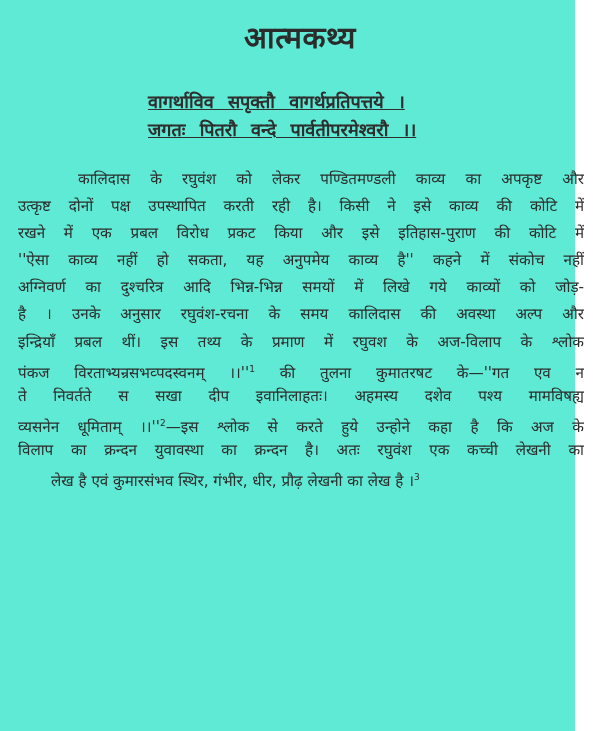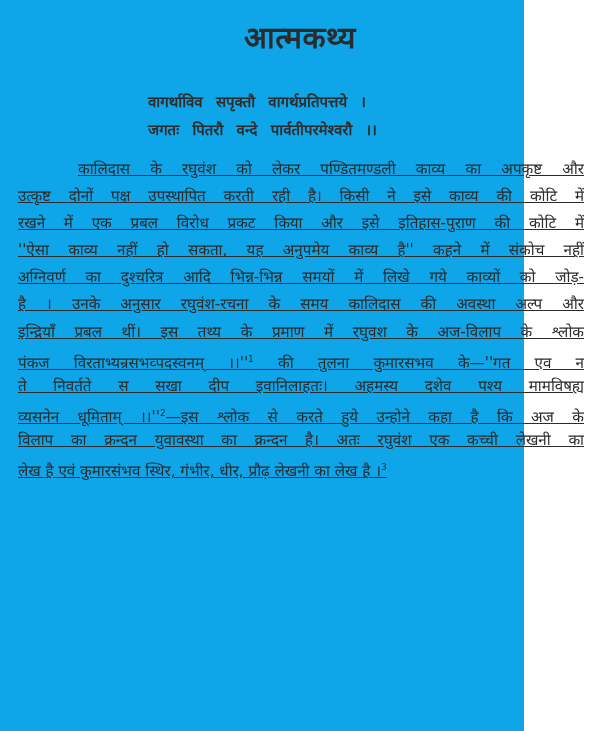--- a/index.html
+++ b/index.html
@@ -11,74 +11,75 @@
       width: 600px;
       height: 731px;
       overflow: hidden;
       position: relative;
       font-family: "DejaVu Sans", "Liberation Sans", sans-serif;
       color: #2a2a2a;
     }
     .page {
       position: absolute;
       left: 0; top: 0;
-      width: 524px;
+      width: 575px;
       height: 731px;
-      background: #0ea5e9;
+      background: #5eead4;
     }
     .title {
       position: absolute;
       left: 0;
       top: 18px;
       width: 600px;
       text-align: center;
       font-size: 30px;
       font-weight: bold;
       letter-spacing: 0.5px;
       color: #2b2b2b;
       line-height: 40px;
     }
     .verse {
       position: absolute;
       left: 148px;
       top: 88px;
       width: 340px;
-      font-size: 15px;
+      font-size: 18px;
       font-weight: bold;
       line-height: 28px;
       color: #2e2e2e;
+      text-decoration: underline;
     }
     .verse-line {
       display: block;
       white-space: nowrap;
       word-spacing: 8px;
     }
     .body-text {
       position: absolute;
       left: 18px;
-      top: 156px;
+      top: 166px;
       width: 566px;
       font-size: 15.2px;
       line-height: 27.1px;
       color: #2c2c2c;
-      text-decoration: underline;
     }
     .line {
       display: block;
       white-space: nowrap;
       text-align: justify;
       text-align-last: justify;
       height: 27.1px;
       overflow: hidden;
     }
     .line.first {
       padding-left: 60px;
     }
     .line.last {
       text-align-last: left;
+      margin-left: 33px;
     }
     sup {
       font-size: 9px;
       vertical-align: 6px;
     }
   </style>
 </head>
 <body>
 
 <div class="page">
@@ -91,20 +92,20 @@
   </div>
 
   <div class="body-text">
     <span class="line first">कालिदास के रघुवंश को लेकर पण्डितमण्डली काव्य का अपकृष्ट और</span>
     <span class="line">उत्कृष्ट दोनों पक्ष उपस्थापित करती रही है। किसी ने इसे काव्य की कोटि में</span>
     <span class="line">रखने में एक प्रबल विरोध प्रकट किया और इसे इतिहास-पुराण की कोटि में</span>
     <span class="line">''ऐसा काव्य नहीं हो सकता, यह अनुपमेय काव्य है'' कहने में संकोच नहीं</span>
     <span class="line">अग्निवर्ण का दुश्चरित्र आदि भिन्न-भिन्न समयों में लिखे गये काव्यों को जोड़-</span>
     <span class="line">है । उनके अनुसार रघुवंश-रचना के समय कालिदास की अवस्था अल्प और</span>
     <span class="line">इन्द्रियाँ प्रबल थीं। इस तथ्य के प्रमाण में रघुवश के अज-विलाप के श्लोक</span>
-    <span class="line"><span>पंकज विरताभ्यन्रसभव्पदस्वनम् ।।''</span><sup>1</sup><span> की तुलना कुमारसभव के—''गत एव न</span></span>
+    <span class="line"><span>पंकज विरताभ्यन्रसभव्पदस्वनम् ।।''</span><sup>1</sup><span> की तुलना कुमातरषट के—''गत एव न</span></span>
     <span class="line">ते निवर्तते स सखा दीप इवानिलाहतः। अहमस्य दशेव पश्य मामविषह्य</span>
     <span class="line"><span>व्यसनेन धूमिताम् ।।''</span><sup>2</sup><span>—इस श्लोक से करते हुये उन्होने कहा है कि अज के</span></span>
     <span class="line">विलाप का क्रन्दन युवावस्था का क्रन्दन है। अतः रघुवंश एक कच्ची लेखनी का</span>
     <span class="line last"><span>लेख है एवं कुमारसंभव स्थिर, गंभीर, धीर, प्रौढ़ लेखनी का लेख है ।</span><sup>3</sup></span>
   </div>
 
 </div>
 
 </body></html>

